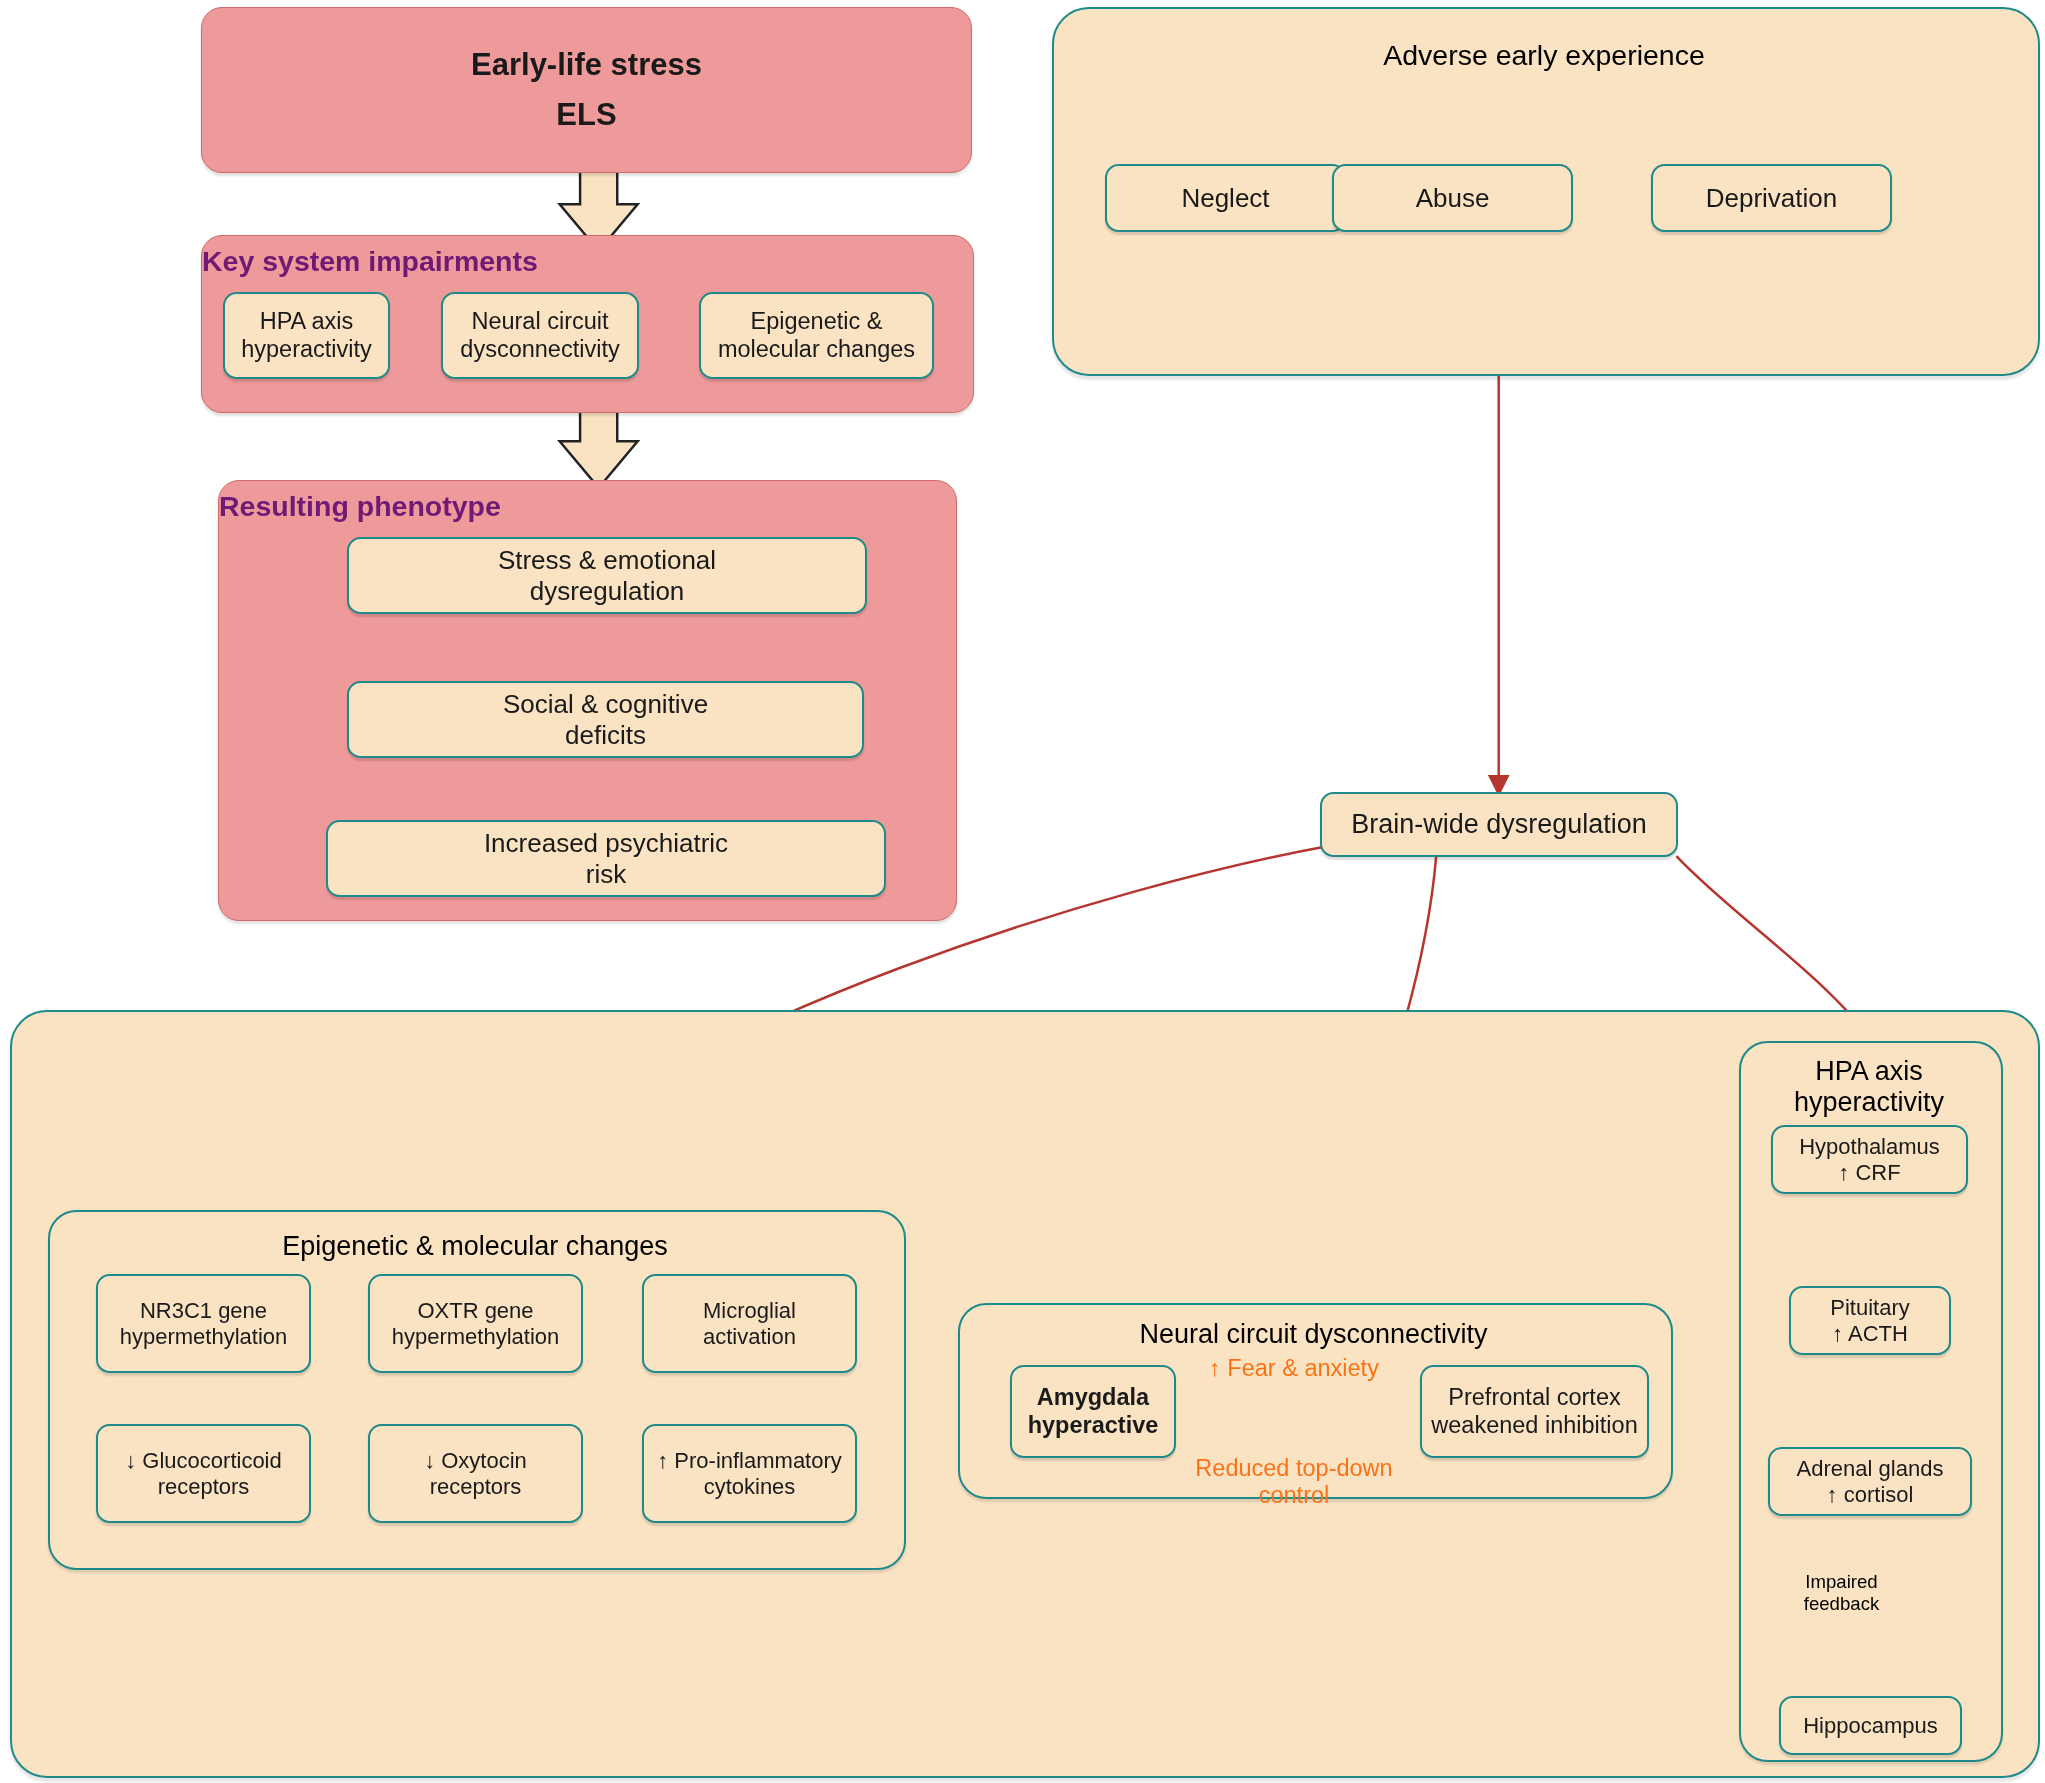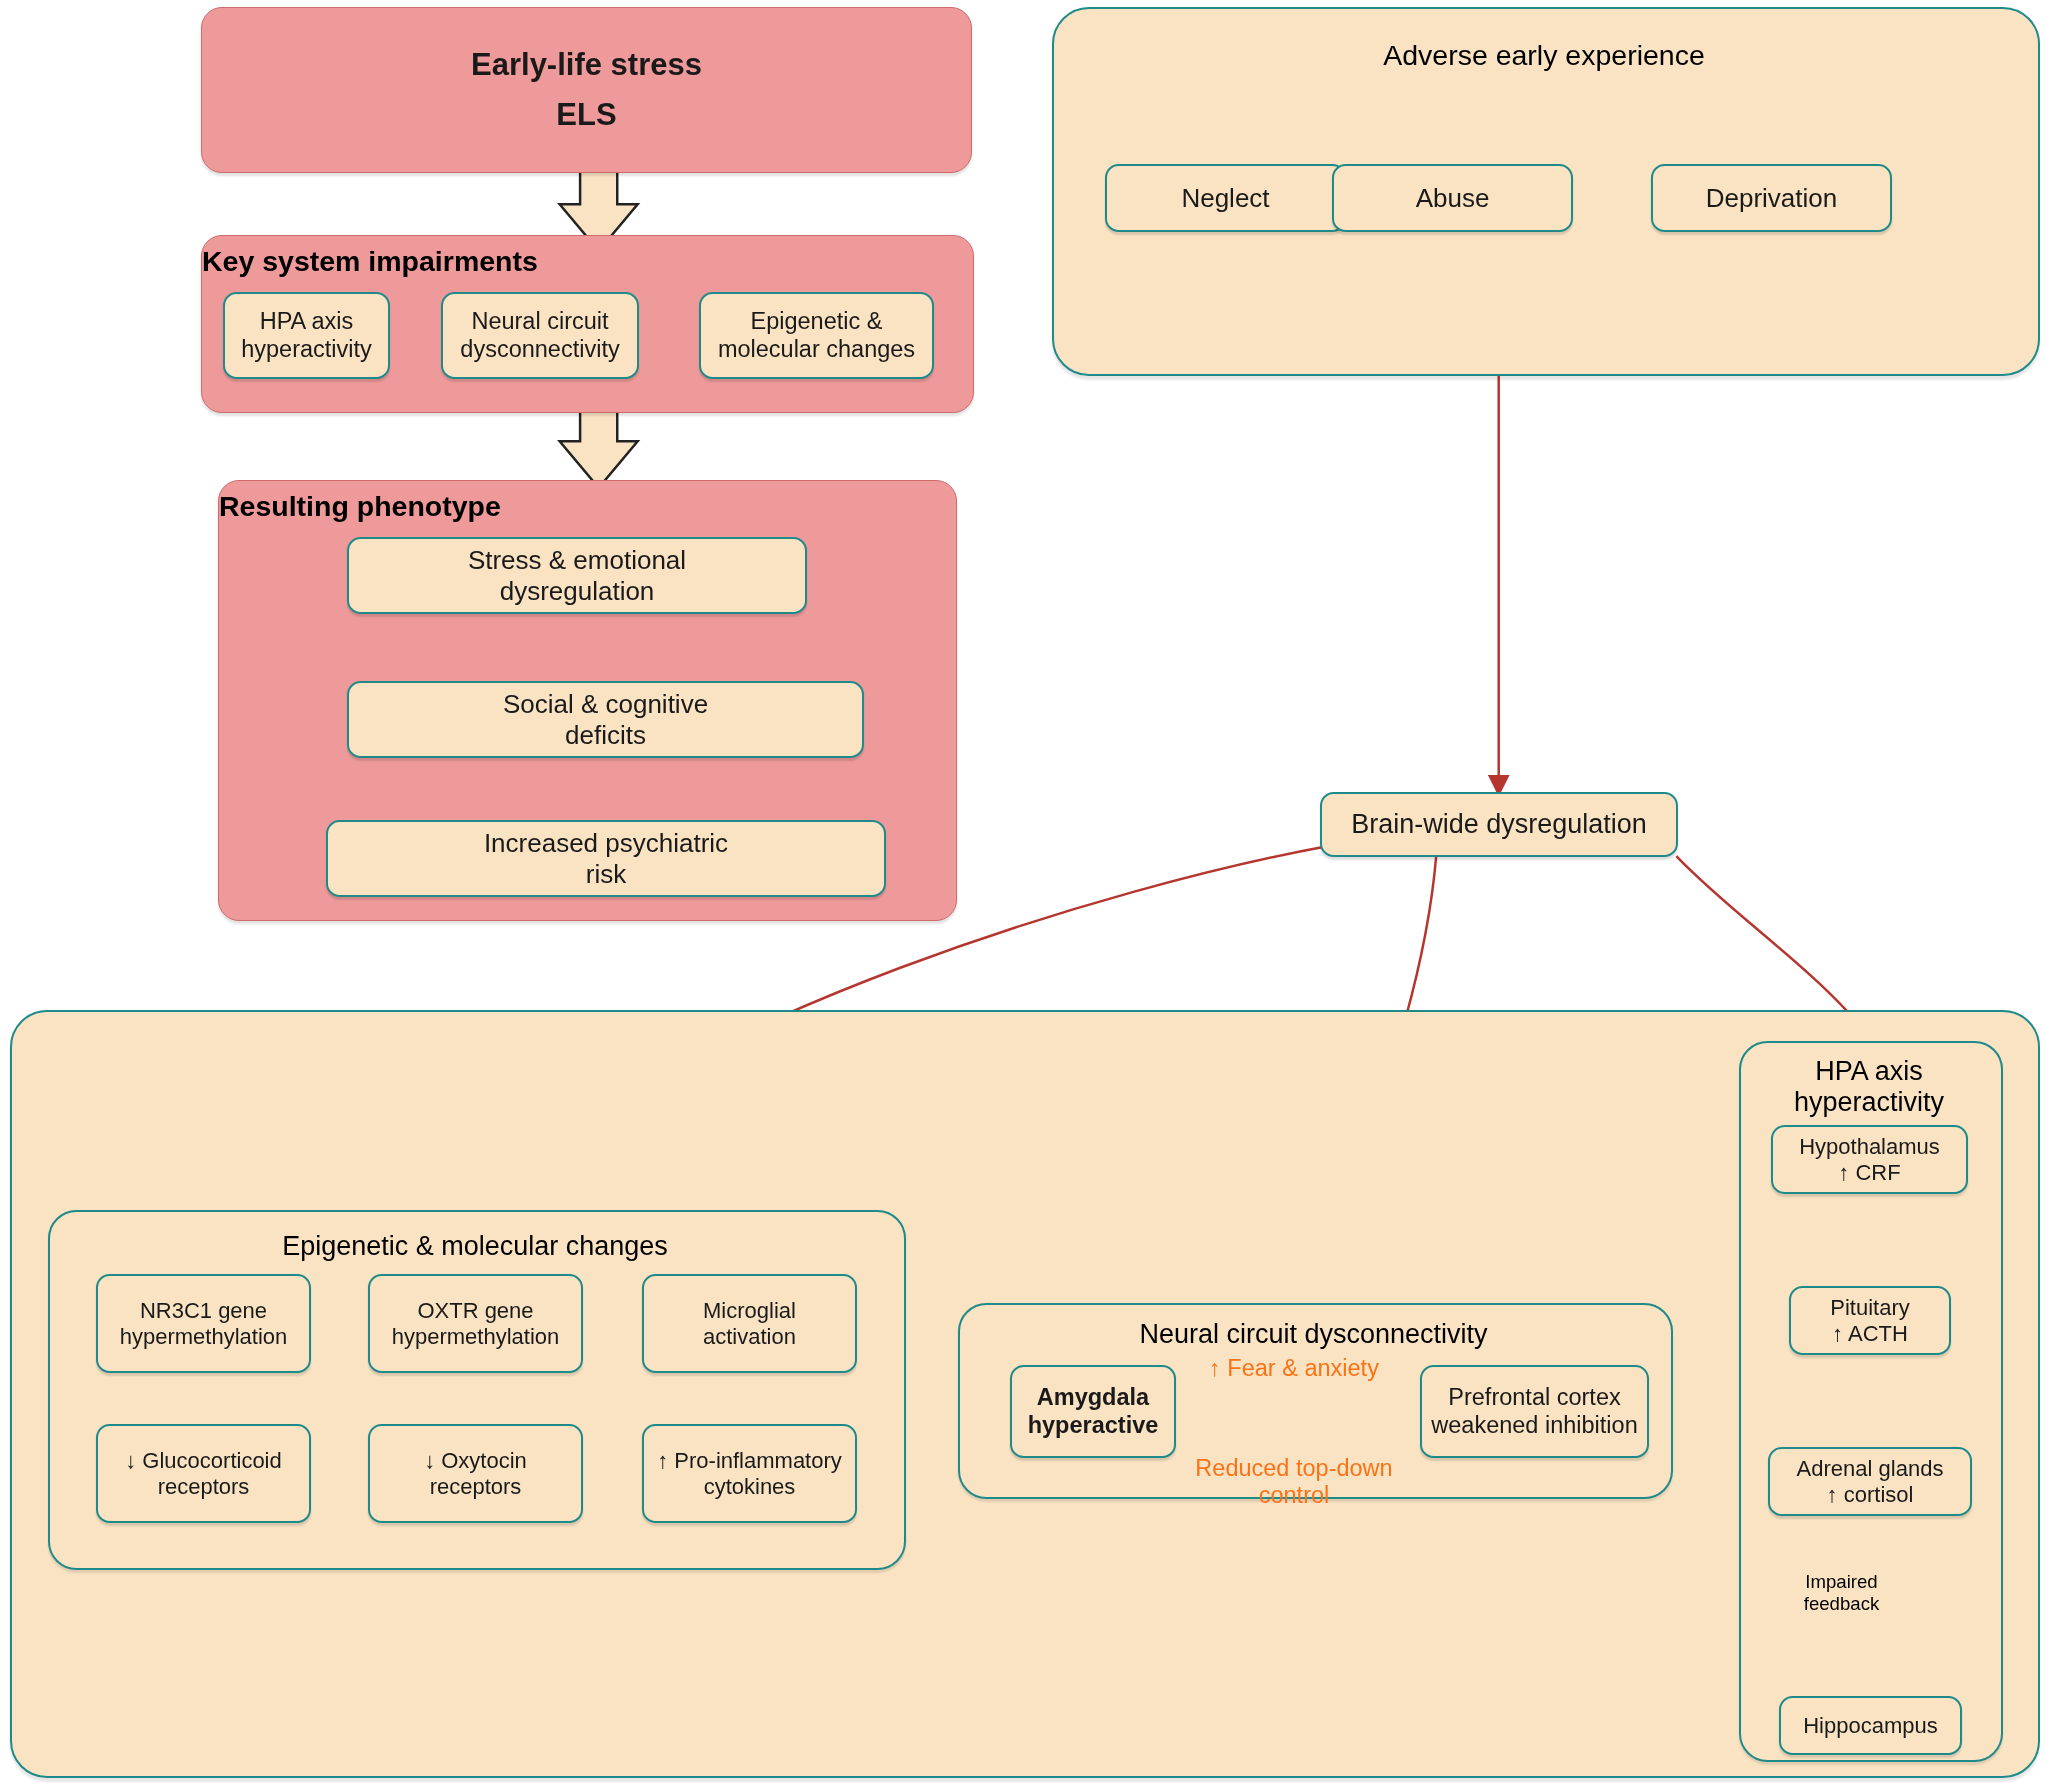--- a/index.html
+++ b/index.html
@@ -7,21 +7,21 @@
          font-family:"Liberation Sans",sans-serif;overflow:hidden;}
   svg#edges{position:absolute;left:0;top:0;width:2046px;height:1784px;pointer-events:none;}
 
   .node{position:absolute;box-sizing:border-box;display:flex;align-items:center;
         justify-content:center;text-align:center;line-height:1.18;color:#1a1a1a;}
 
   
   .panel-pink{background:#ef9a9a;border:1.9px solid #cf6b6b;border-radius:21px;
               box-shadow:0 2.5px 2.5px rgba(0,0,0,.12);}
   .panel-pink > .panel-title{position:absolute;left:0;right:0;top:8.7px;
-              font-weight:bold;font-size:28.5px;color:#000000;}
+              font-weight:bold;font-size:28.5px;color:#701a75;}
 
   
   .box-cream{background:#fae3c3;border:2.5px solid #1e8a8a;border-radius:13.6px;
              box-shadow:0 2.5px 1.9px rgba(0,0,0,.13);}
   .panel-cream{background:#fae3c3;border:2.5px solid #1e8a8a;border-radius:37px;
                box-shadow:0 3.1px 2.5px rgba(0,0,0,.10);}
   .panel-cream-sm{background:#fae3c3;border:2.5px solid #1e8a8a;border-radius:28.5px;
                box-shadow:0 2.5px 1.9px rgba(0,0,0,.10);}
 
   .lbl{position:absolute;display:flex;align-items:center;justify-content:center;
@@ -85,21 +85,21 @@
   <div class="node box-cream f38" style="left:223px;top:292px;width:167px;height:87px;white-space:pre-line;">HPA axis
 hyperactivity</div>
   <div class="node box-cream f38" style="left:441px;top:292px;width:198px;height:87px;white-space:pre-line;">Neural circuit
 dysconnectivity</div>
   <div class="node box-cream f38" style="left:699px;top:292px;width:235px;height:87px;white-space:pre-line;">Epigenetic &amp;
 molecular changes</div>
 
   <div class="panel-pink" style="position:absolute;left:218px;top:480px;width:737px;height:439px;">
     <div class="panel-title">Resulting phenotype</div>
   </div>
-  <div class="node box-cream f42" style="left:347px;top:537px;width:460px;height:77px;white-space:pre-line;">Stress &amp; emotional
+  <div class="node box-cream f42" style="left:347px;top:537px;width:520px;height:77px;white-space:pre-line;">Stress &amp; emotional
 dysregulation</div>
   <div class="node box-cream f42" style="left:347px;top:681px;width:517px;height:77px;white-space:pre-line;">Social &amp; cognitive
 deficits</div>
   <div class="node box-cream f42" style="left:326px;top:820px;width:560px;height:77px;white-space:pre-line;">Increased psychiatric
 risk</div>
 
   <div class="panel-cream" style="position:absolute;left:1052px;top:7.4px;width:984px;height:365px;">
   </div>
   <div class="lbl f46" style="left:1052px;top:37px;width:984px;height:37px;">Adverse early experience</div>
   <div class="node box-cream f42" style="left:1105px;top:164px;width:241px;height:68px;">Neglect</div>

